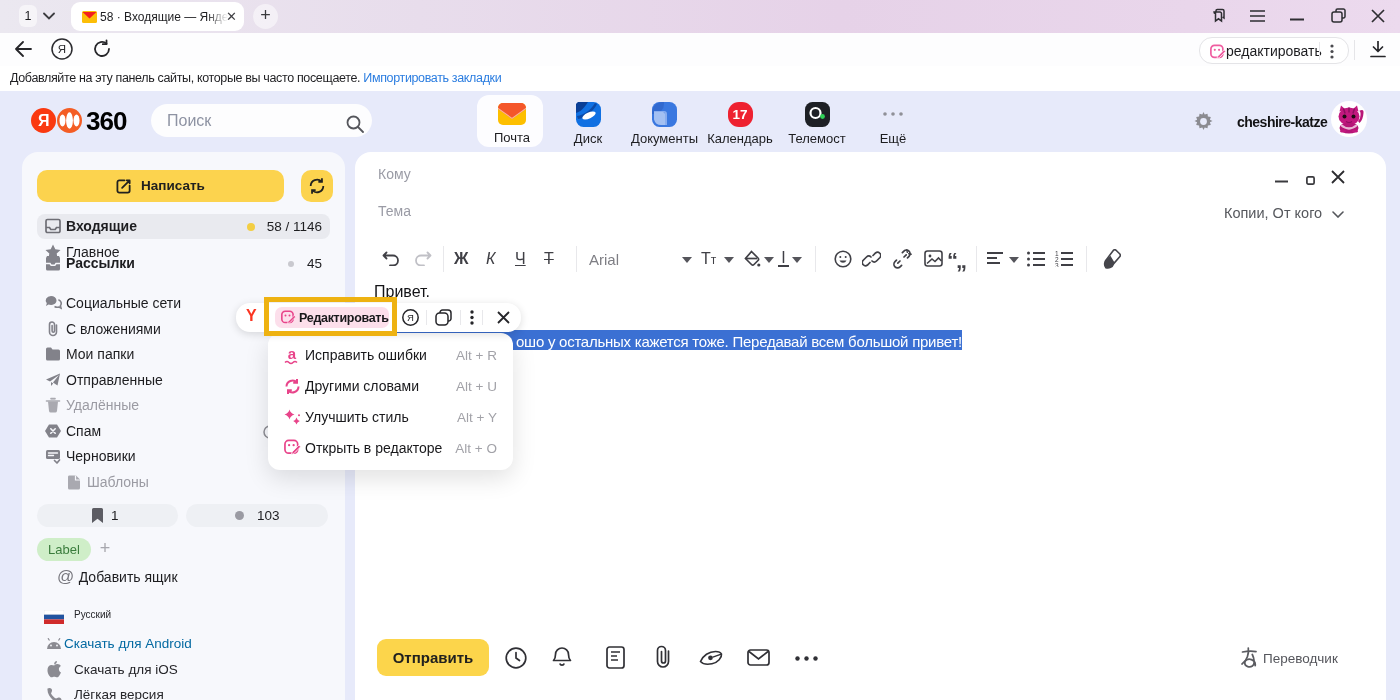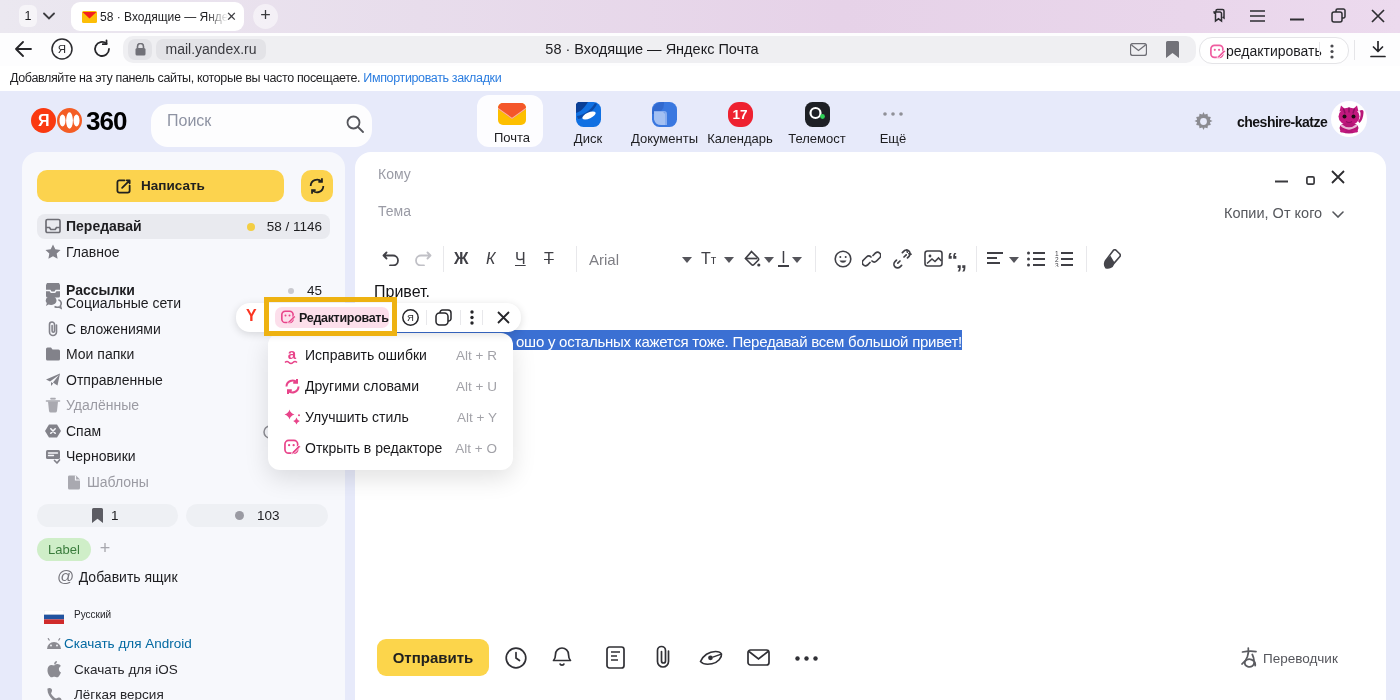--- a/index.html
+++ b/index.html
@@ -27,21 +27,21 @@
   .editbtn { position:absolute; left:1199px; top:4px; width:150px; height:27px; background:#fff;
     border:1px solid #e4e4e7; border-radius:13px; }
 
   
   .infobar { position:absolute; left:0; top:66px; width:1400px; height:25px; background:#fff;
     font-size:12.5px; letter-spacing:-0.35px; color:#1f1f22; }
   .infobar a { color:#2b7de0; text-decoration:none; }
 
   
   .hdr { position:absolute; left:0; top:91px; width:1400px; height:61px; }
-  .search { position:absolute; left:151px; top:13px; width:221px; height:43px; background:#fdfdfe; border-radius:17px;
+  .search { position:absolute; left:151px; top:13px; width:221px; height:33px; background:#fdfdfe; border-radius:17px;
     font-size:16px; color:#8e93a3; line-height:33px; padding-left:16px; }
   .appico { position:absolute; top:11px; width:66px; text-align:center; font-size:13px; color:#1d1d20; }
   .appico .box { margin:0 auto 4px; border-radius:8px; position:relative; }
   .appsel { position:absolute; left:477px; top:4px; width:66px; height:52px; background:#fdfdff; border-radius:12px; }
 
   
   .sidebar { position:absolute; left:22px; top:152px; width:323px; height:548px; background:#f7f8fc;
     border-radius:16px 16px 0 0; }
   .compose { position:absolute; left:355px; top:152px; width:1031px; height:548px; background:#fff;
     border-radius:16px 16px 0 0; }
@@ -115,37 +115,20 @@
       <path d="M9 1 L2 8 L9 15 M2 8 H17" fill="none" stroke="#26262a" stroke-width="1.8" stroke-linecap="round" stroke-linejoin="round"></path>
     </svg>
   <svg class="abs" style="left:51px;top:5px" width="22" height="22" viewBox="0 0 22 22">
       <circle cx="11" cy="11" r="10" fill="none" stroke="#2b2b2f" stroke-width="1.5"></circle>
       <text x="11" y="15" font-size="11.5" text-anchor="middle" fill="#2b2b2f" font-family="Liberation Sans">Я</text>
     </svg>
   <svg class="abs" style="left:92px;top:6px" width="20" height="20" viewBox="0 0 20 20">
       <path d="M17 10 A7 7 0 1 1 14.5 4.6" fill="none" stroke="#26262a" stroke-width="1.8" stroke-linecap="round"></path>
       <path d="M14.5 1.5 V5.2 H10.8" fill="none" stroke="#26262a" stroke-width="1.8" stroke-linecap="round" stroke-linejoin="round"></path>
     </svg>
-  <div class="addrpill">
-    <div class="chip" style="left:5px; width:24px;">
-      <svg style="margin:4px auto" width="11" height="13" viewBox="0 0 11 13">
-          <rect x="0.5" y="5" width="10" height="7.5" rx="1.5" fill="#717178"></rect>
-          <path d="M2.5 5 V3.5 A3 3 0 0 1 8.5 3.5 V5" fill="none" stroke="#717178" stroke-width="1.6"></path>
-        </svg>
-    </div>
-    <div class="chip" style="left:33px; width:110px; font-size:14px; color:#3a3a3f; text-align:center; line-height:21px;">mail.yandex.ru</div>
-    <div class="addrtitle">58 · Входящие — Яндекс Почта</div>
-    <svg class="abs" style="left:1007px;top:7px" width="17" height="13" viewBox="0 0 17 13">
-        <rect x="0.5" y="0.5" width="16" height="12" rx="2.5" fill="none" stroke="#6e6e75" stroke-width="1.3"></rect>
-        <path d="M1.5 2 L8.5 7.5 L15.5 2" fill="none" stroke="#6e6e75" stroke-width="1.3"></path>
-      </svg>
-    <svg class="abs" style="left:1043px;top:5px" width="13" height="17" viewBox="0 0 13 17">
-        <path d="M1.5 0 H11.5 A1.5 1.5 0 0 1 13 1.5 V17 L6.5 12 L0 17 V1.5 A1.5 1.5 0 0 1 1.5 0 Z" fill="#727279"></path>
-      </svg>
-  </div>
   <div class="editbtn">
     <svg class="abs" style="left:10px;top:6px" width="16" height="16" viewBox="0 0 18 18">
         <rect x="1" y="1.5" width="13.5" height="13.5" rx="4" fill="none" stroke="#ef5da0" stroke-width="1.9"></rect>
         <circle cx="5.4" cy="6.6" r="1.2" fill="#ef5da0"></circle>
         <circle cx="10.2" cy="6.6" r="1.2" fill="#ef5da0"></circle>
         <path d="M15.8 6.5 l1.8 1.8 -7.2 7.2 -2.6 .8 .8 -2.6 Z" fill="#ef5da0" stroke="#fff" stroke-width="0.8"></path>
       </svg>
     <span class="abs" style="left:26px;top:5px;font-size:14px;color:#1d1d20;">редактировать</span>
     <div class="abs" style="left:119px;top:4px;width:1px;height:18px;background:#e7e7ea;"></div>
     <svg class="abs" style="left:130px;top:6px" width="4" height="15" viewBox="0 0 4 15">
@@ -262,31 +245,31 @@
         <path d="M3 10 a7 7 0 0 1 12.2 -4.7 M17 10 a7 7 0 0 1 -12.2 4.7" fill="none" stroke="#21211f" stroke-width="2"></path>
         <path d="M15.5 1.5 v4 h-4 M4.5 18.5 v-4 h4" fill="none" stroke="#21211f" stroke-width="2"></path>
       </svg>
   </div>
 
   <div class="row rowsel" style="top:62px;">
     <svg class="ic" viewBox="0 0 18 18">
         <path d="M3.5 2.5 h11 a1.5 1.5 0 0 1 1.5 1.5 v10 a1.5 1.5 0 0 1 -1.5 1.5 h-11 a1.5 1.5 0 0 1 -1.5 -1.5 v-10 a1.5 1.5 0 0 1 1.5 -1.5 Z" fill="none" stroke="#6e6e75" stroke-width="1.7"></path>
         <path d="M2 10.5 h3.5 l1.3 2 h4.4 l1.3 -2 H16" fill="none" stroke="#6e6e75" stroke-width="1.7"></path>
       </svg>
-    <span class="lbl" style="font-weight:bold;">Передавай</span>
+    <span class="lbl" style="font-weight:bold;">Входящие</span>
     <span class="abs" style="left:210px;top:9px;width:8px;height:8px;border-radius:50%;background:#f3ce43;"></span>
     <span class="cnt">58 / 1146</span>
   </div>
   <div class="row" style="top:88px;">
     <svg class="ic" viewBox="0 0 18 18">
         <path d="M9 1.5 l2.3 4.8 5.2 .7 -3.8 3.6 .9 5.2 -4.6 -2.5 -4.6 2.5 .9 -5.2 -3.8 -3.6 5.2 -.7 Z" fill="#82828a"></path>
       </svg>
     <span class="lbl">Главное</span>
   </div>
-  <div class="row" style="top:126px;">
+  <div class="row" style="top:99px;">
     <svg class="ic" viewBox="0 0 18 18">
         <path d="M2 4 h14 v11 a1.5 1.5 0 0 1 -1.5 1.5 h-11 A1.5 1.5 0 0 1 2 15 Z M2 4 l1 -2 h12 l1 2" fill="#82828a"></path>
         <path d="M2 9 h3.5 l1.3 2 h4.4 l1.3 -2 H16 v6 H2 Z" fill="#fff" opacity="0"></path>
         <path d="M2 9.5 h4 l1.2 1.8 h3.6 L12 9.5 h4" stroke="#f7f8fc" stroke-width="1.5" fill="none"></path>
       </svg>
     <span class="lbl" style="font-weight:bold;">Рассылки</span>
     <span class="abs" style="left:251px;top:10px;width:6px;height:6px;border-radius:50%;background:#c9c9cf;"></span>
     <span class="cnt">45</span>
   </div>
   <div class="row" style="top:139px;">

